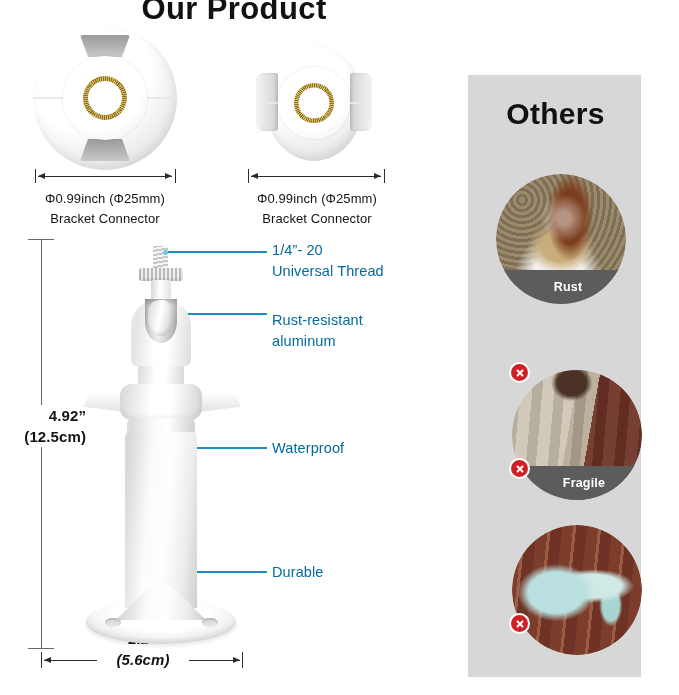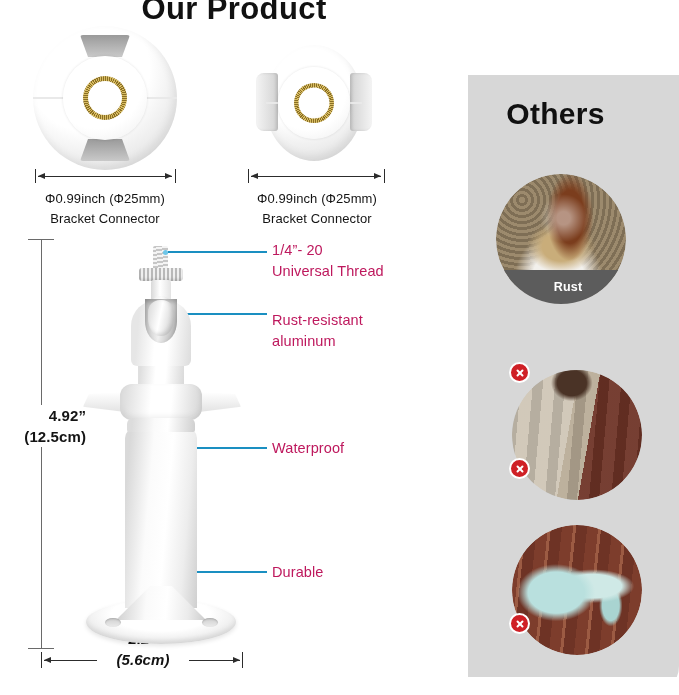--- a/index.html
+++ b/index.html
@@ -32,21 +32,21 @@
     color: #111111;
     letter-spacing: 0.4px;
     white-space: nowrap;
   }
 
   
   .others-panel {
     position: absolute;
     left: 468px;
     top: 75px;
-    width: 211px;
+    width: 173px;
     height: 602px;
     background: #d7d7d7;
   }
   .others-title {
     position: absolute;
     left: 0;
     top: 22px;
     width: 175px;
     text-align: center;
     font-size: 30px;
@@ -373,21 +373,21 @@
   .callout-dot {
     position: absolute;
     width: 5px;
     height: 5px;
     border-radius: 50%;
     background: #6ec6e8;
   }
   .callout-label {
     position: absolute;
     font-size: 14.5px;
-    color: #be185d;
+    color: #0369a1;
     line-height: 21px;
     white-space: pre-line;
     letter-spacing: 0.1px;
   }
 
   
   .dim-text {
     position: absolute;
     font-size: 13px;
     color: #141414;
@@ -536,20 +536,21 @@
     <div class="others-title">Others</div>
 
     <div class="other-card" style="left:28px; top:99px;">
       <div class="other-photo ph-rust"></div>
       <div class="other-caption">Rust</div>
     </div>
     <div class="x-badge" style="left:41px; top:287px;"></div>
 
     <div class="other-card" style="left:44px; top:295px;">
       <div class="other-photo ph-fragile"></div>
+      <div class="other-caption">Fragile</div>
     </div>
     <div class="x-badge" style="left:41px; top:383px;"></div>
 
     <div class="other-card" style="left:44px; top:450px;">
       <div class="other-photo ph-notdurable"></div>
     </div>
     <div class="x-badge" style="left:41px; top:538px;"></div>
   </div>
 
 </div>

